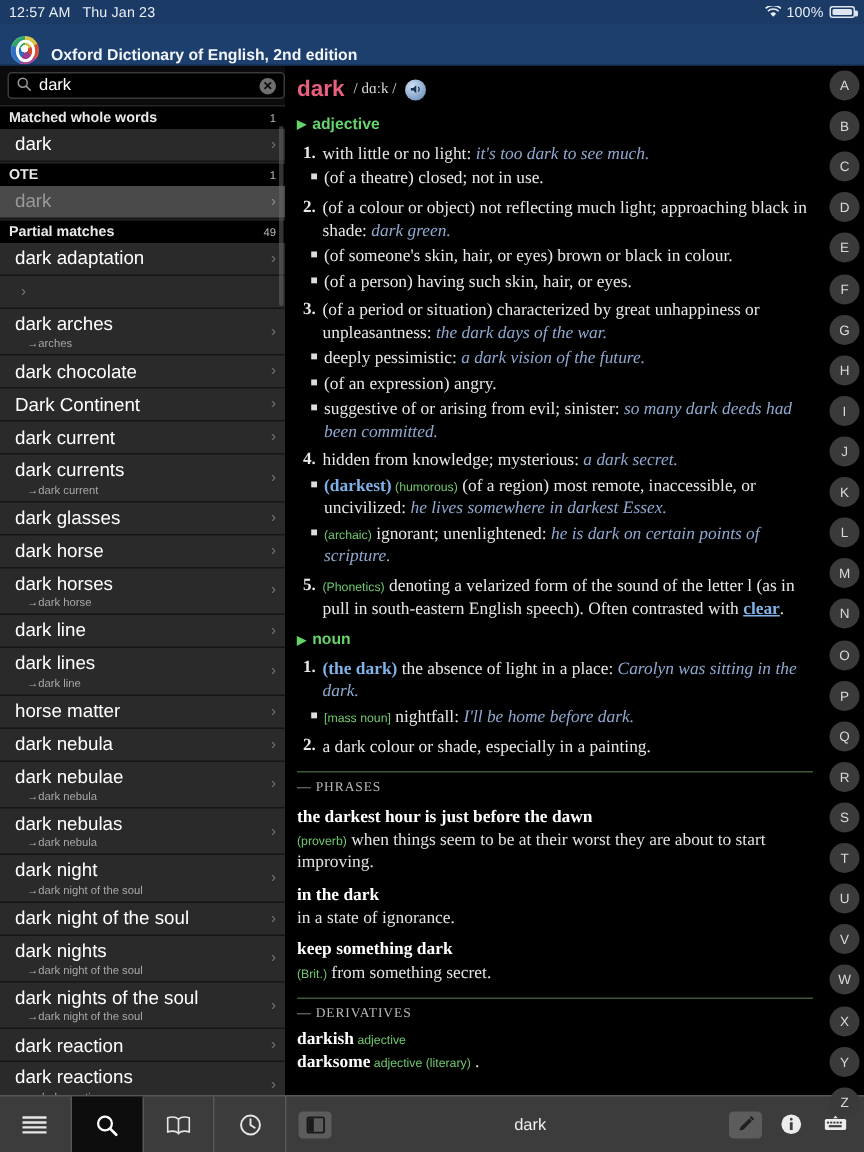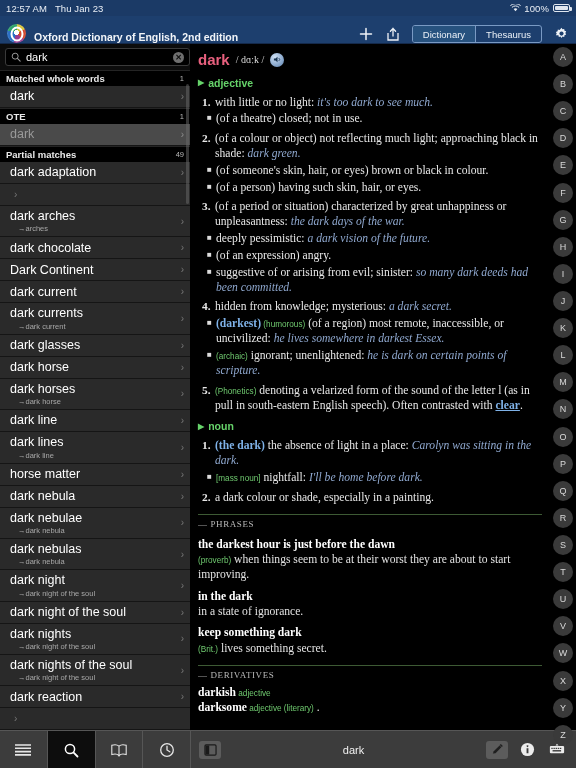--- a/index.html
+++ b/index.html
@@ -172,43 +172,20 @@
       <span>100%</span>
       <span class="batt">
           <i></i>
         </span>
     </div>
   </div>
 
   <div class="toolbar">
     <span class="applogo"></span>
     <span class="apptitle">Oxford Dictionary of English, 2nd edition</span>
-    <div class="tb-right">
-      <span class="tb-ico">
-        <svg width="14" height="14" viewBox="0 0 14 14">
-            <path d="M7 1.5v11M1.5 7h11" stroke="#eef2f7" stroke-width="1.5" stroke-linecap="round"></path>
-          </svg>
-      </span>
-      <span class="tb-ico">
-        <svg width="14" height="14" viewBox="0 0 14 14">
-            <path d="M2 6v7h10V6" stroke="#eef2f7" stroke-width="1.3" fill="none"></path>
-            <path d="M7 9V1.5M7 1.5 4.4 4.2M7 1.5 9.6 4.2" stroke="#eef2f7" stroke-width="1.3" fill="none" stroke-linecap="round"></path>
-          </svg>
-      </span>
-      <div class="segment">
-        <span class="seg on">Dictionary</span>
-        <span class="seg">Thesaurus</span>
-      </div>
-      <span class="tb-ico">
-        <svg width="15" height="15" viewBox="0 0 16 16">
-            <path d="M8 0.8l1 1.6 1.9-.4.3 1.9 1.8.7-.9 1.7.9 1.7-1.8.7-.3 1.9-1.9-.4-1 1.6-1-1.6-1.9.4-.3-1.9L2 8.7l.9-1.7L2 5.3l1.8-.7.3-1.9 1.9.4z" fill="#eef2f7"></path>
-            <circle cx="8" cy="7" r="2.2" fill="#1d3f6e"></circle>
-          </svg>
-      </span>
-    </div>
   </div>
 
   <div class="body">
 
     <div class="sidebar">
       <div class="searchwrap">
         <div class="searchbox">
           <span class="mag">
             <svg width="10" height="10" viewBox="0 0 12 12">
                 <circle cx="5" cy="5" r="3.6" stroke="#9a9a9a" stroke-width="1.2" fill="none"></circle>
@@ -371,20 +348,24 @@
             </div>
             <span class="chev">›</span>
           </div>
           <div class="wrow">
             <div class="txt">
               <div class="w">dark reaction</div>
             </div>
             <span class="chev">›</span>
           </div>
           <div class="wrow">
+            <div class="txt">
+              <div class="w">dark reactions</div>
+              <div class="sub">dark reaction</div>
+            </div>
             <span class="chev">›</span>
           </div>
           <div class="wrow">
             <div class="txt">
               <div class="w">dark star</div>
             </div>
             <span class="chev">›</span>
           </div>
         </div>
       <div class="scrollthumb"></div>
@@ -488,21 +469,21 @@
             <div class="phrase">
               <div class="p">the darkest hour is just before the dawn</div>
               <div class="d"><span class="lbl">(proverb)</span><span> when things seem to be at their worst they are about to start improving.</span></div>
             </div>
             <div class="phrase">
               <div class="p">in the dark</div>
               <div class="d"><span>in a state of ignorance.</span></div>
             </div>
             <div class="phrase">
               <div class="p">keep something dark</div>
-              <div class="d"><span class="lbl">(Brit.)</span><span> lives something secret.</span></div>
+              <div class="d"><span class="lbl">(Brit.)</span><span> from something secret.</span></div>
             </div>
           </div>
 
         <div class="rule"></div>
         <div class="sechdr">— DERIVATIVES</div>
         <div id="derivatives">
             <div><span class="deriv">darkish</span><span class="lbl"> adjective</span></div>
             <div><span class="deriv">darksome</span><span class="lbl"> adjective (literary)</span><span> .</span></div>
           </div>
 

